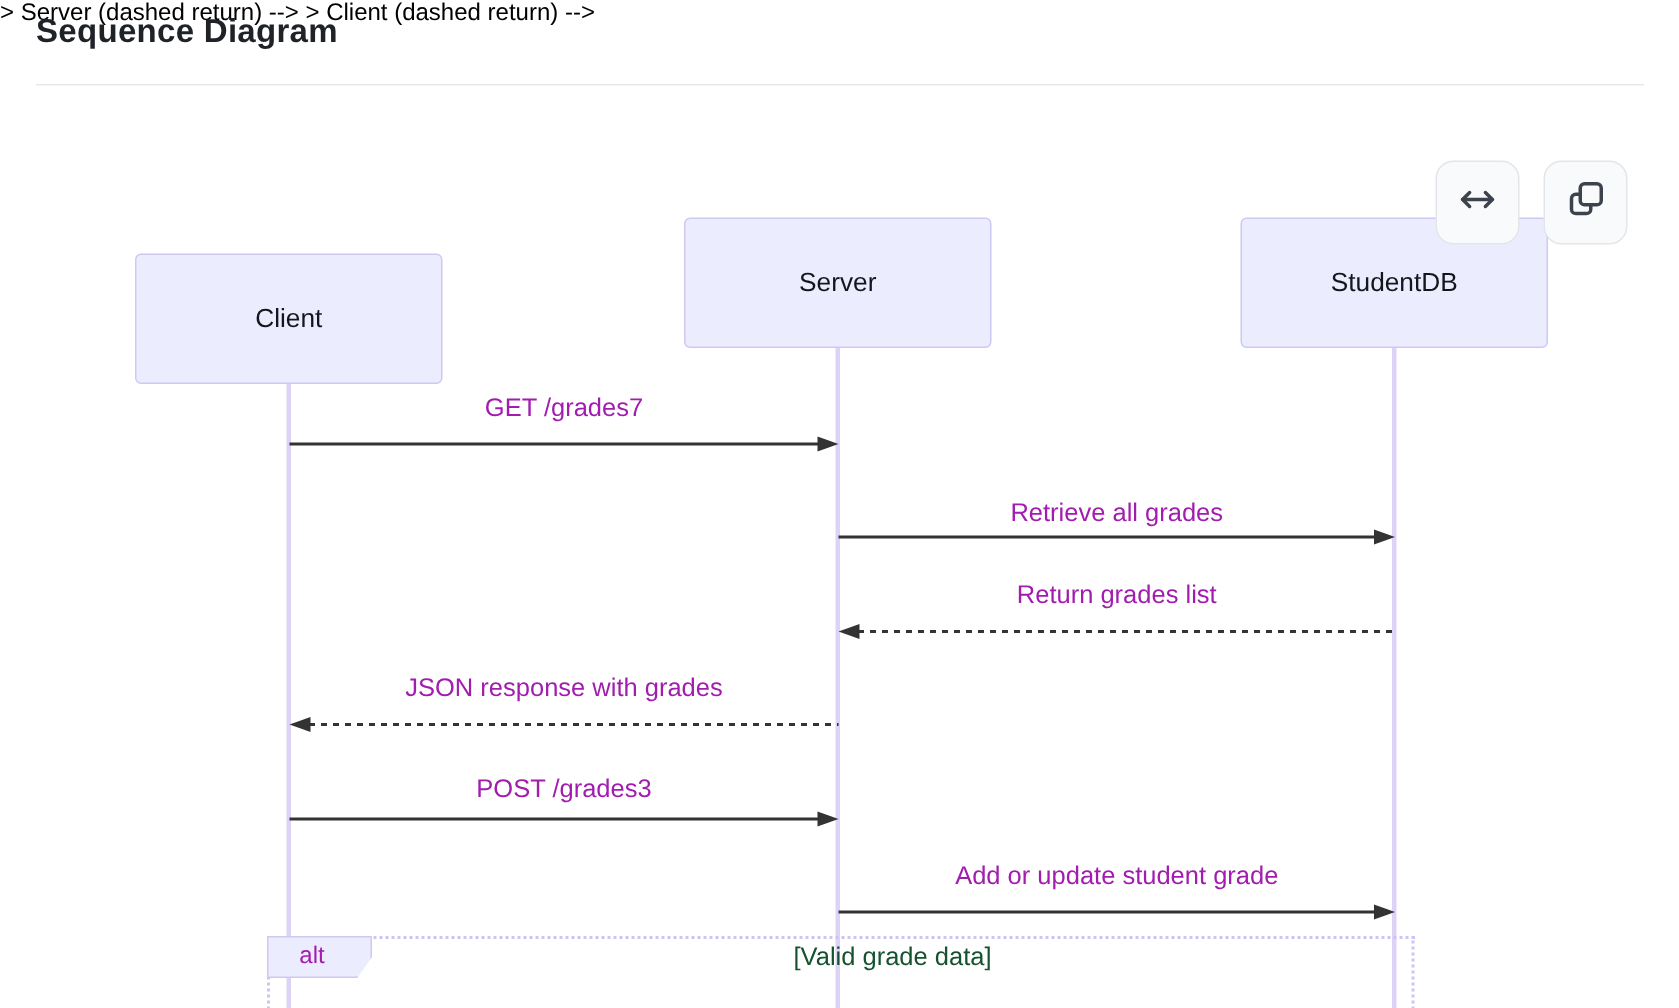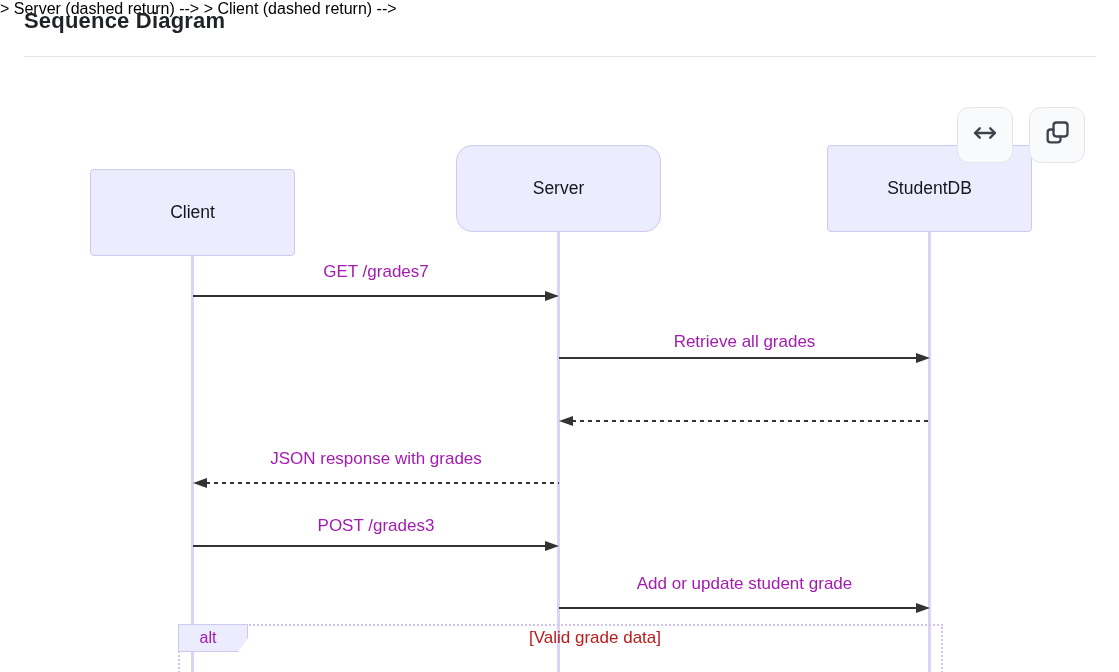--- a/index.html
+++ b/index.html
@@ -33,21 +33,21 @@
   #btn-copy  { left: 1029px; }
 
   
   .actor {
     position: absolute; top: 145px; width: 205px; height: 87px;
     background: #ECECFF; border: 1px solid #cfc8f0; border-radius: 4px;
     display: flex; align-items: center; justify-content: center;
     font-size: 17.5px; color: #14161c; z-index: 10;
   }
   #actor-client    { left: 90px; margin-top: 24px; }
-  #actor-server    { left: 456px; border-radius: 16px; }
+  #actor-server    { left: 456px; }
   #actor-studentdb { left: 827px; }
 
   .lifeline {
     position: absolute; top: 231px; width: 3px; height: 441px;
     background: #dcd3f6; z-index: 1;
   }
   #life-client    { left: 191px; }
   #life-server    { left: 557px; }
   #life-studentdb { left: 928px; }
 
@@ -106,21 +106,21 @@
   }
   .fragment-label {
     position: absolute; left: 178px; top: 624px; width: 70px; height: 28px;
     background: #ECECFF; border: 1px solid #cfc8f0;
     clip-path: polygon(0 0, 100% 0, 100% 50%, 86% 100%, 0 100%);
     display: flex; align-items: center; justify-content: center;
     padding-right: 10px; font-size: 16px; color: #a21caf; z-index: 7;
   }
   .fragment-condition {
     position: absolute; left: 420px; top: 628px; width: 350px;
-    text-align: center; font-size: 17px; color: #b91c1c; z-index: 7;
+    text-align: center; font-size: 17px; color: #14532d; z-index: 7;
     white-space: nowrap;
   }
 </style>
 </head>
 <body>
 
 <div id="stage">
 
   
   <h1 class="page-title">Sequence Diagram</h1>
@@ -165,20 +165,21 @@
   <div class="msg-label" id="m1-label">GET /grades7</div>
   <div class="msg-line-solid" id="m1-line"></div>
   <div class="head-right" id="m1-head"></div>
 
   
   <div class="msg-label" id="m2-label">Retrieve all grades</div>
   <div class="msg-line-solid" id="m2-line"></div>
   <div class="head-right" id="m2-head"></div>
 
   &gt; Server (dashed return) --&gt;
+  <div class="msg-label" id="m3-label">Return grades list</div>
   <div class="msg-line-dashed" id="m3-line"></div>
   <div class="head-left" id="m3-head"></div>
 
   &gt; Client (dashed return) --&gt;
   <div class="msg-label" id="m4-label">JSON response with grades</div>
   <div class="msg-line-dashed" id="m4-line"></div>
   <div class="head-left" id="m4-head"></div>
 
   
   <div class="msg-label" id="m5-label">POST /grades3</div>

